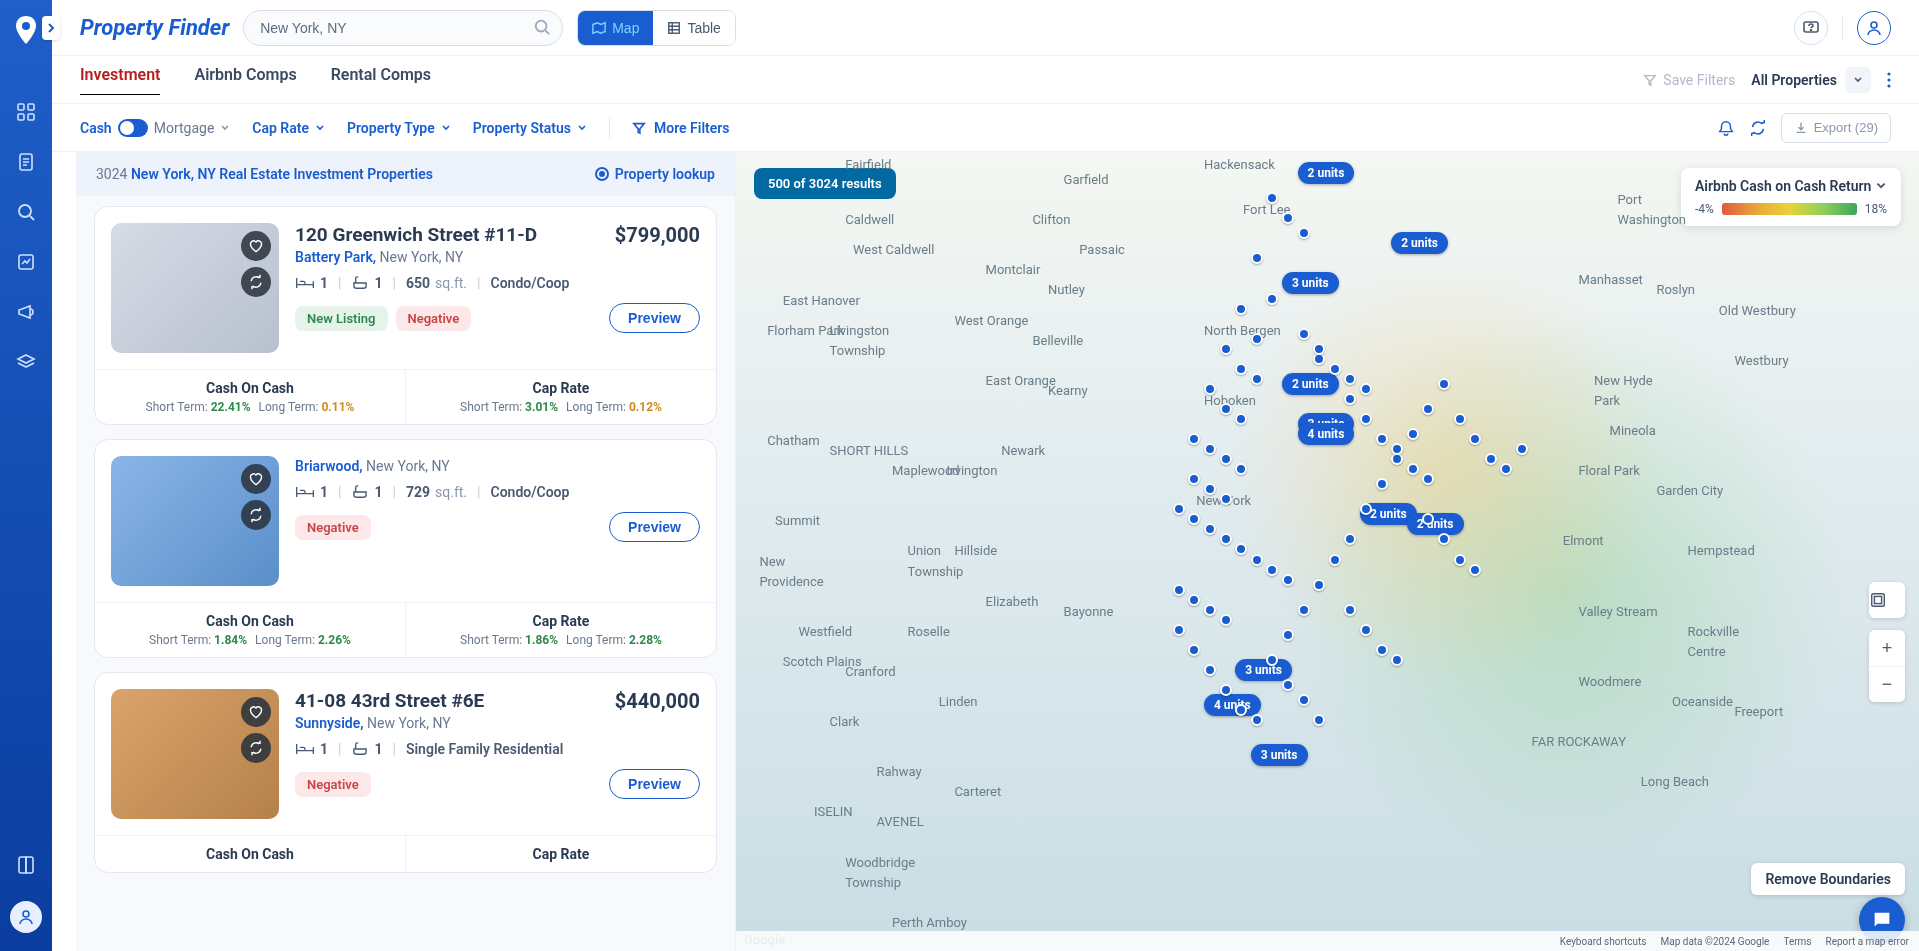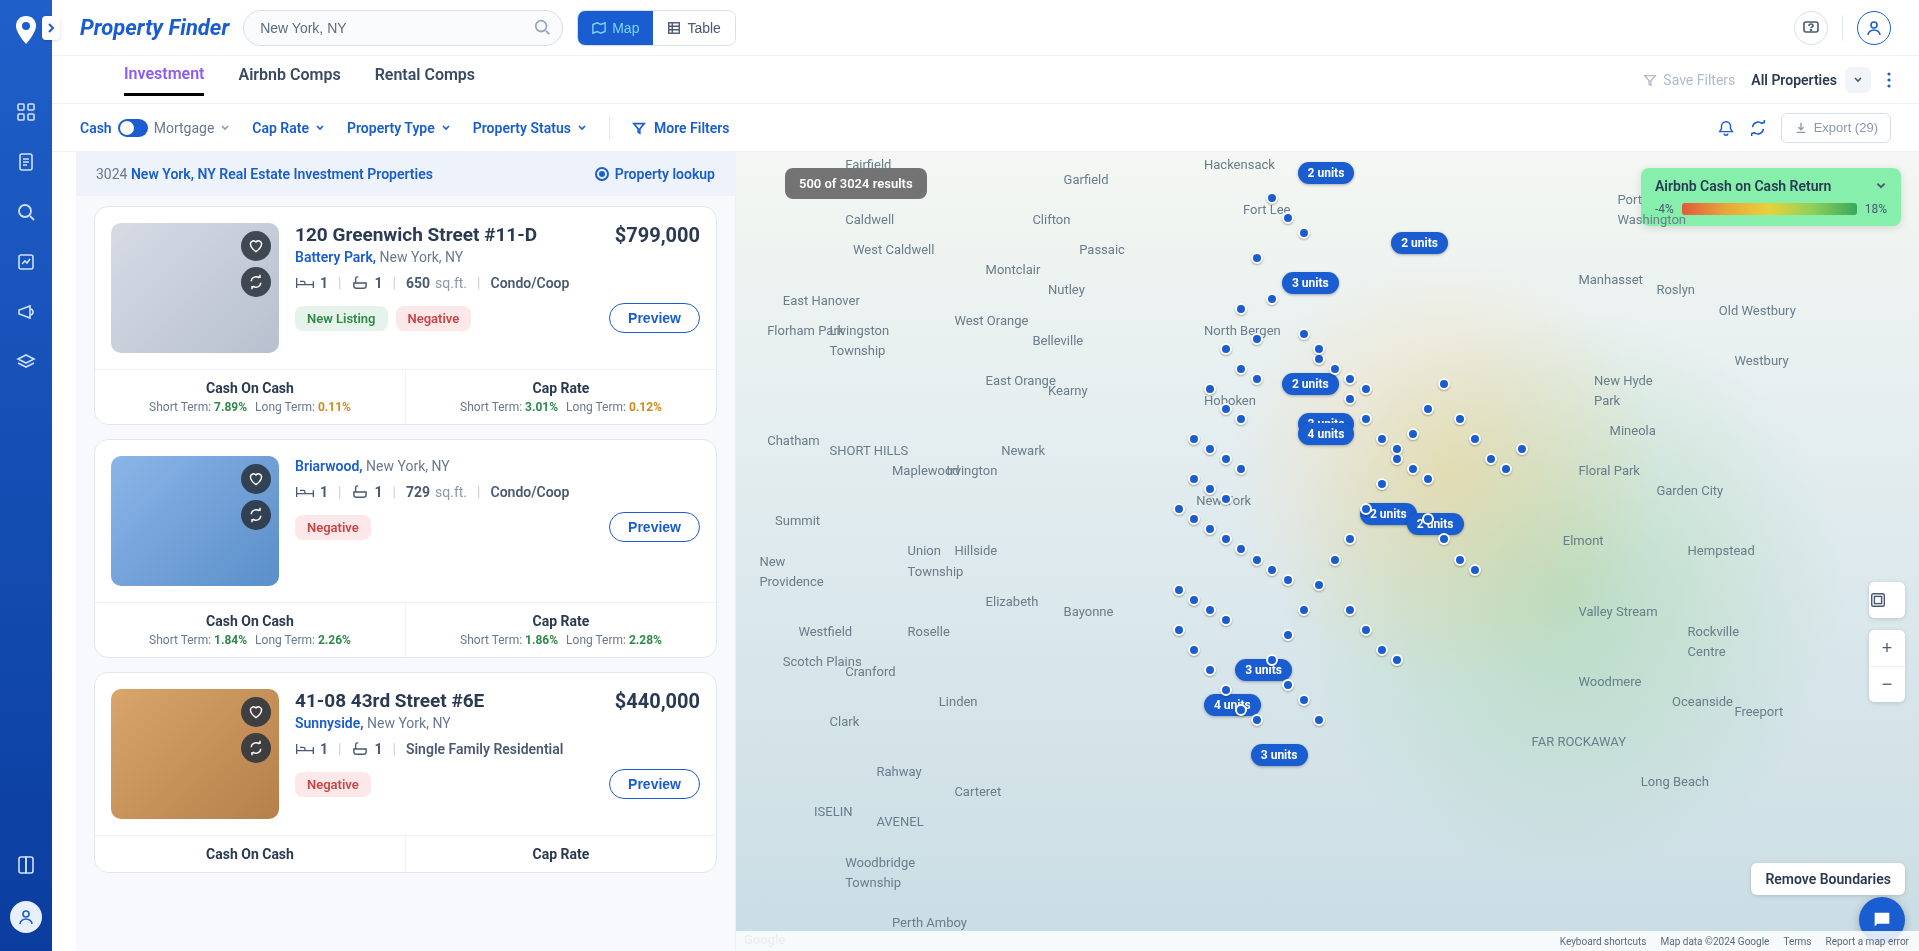--- a/index.html
+++ b/index.html
@@ -27,21 +27,21 @@
 .view-toggle { display:flex; border:1px solid #d7deea; border-radius:8px; overflow:hidden; height:36px; }
 .view-toggle button { border:none; background:#fff; padding:0 14px; display:flex; align-items:center; gap:6px; font-size:14px; color:#4a5a72; cursor:pointer; }
 .view-toggle button.active { background:#1a5dd0; color:#7dd3fc; }
 .topbar-right { margin-left:auto; display:flex; align-items:center; gap:14px; }
 .icon-btn-round { width:34px; height:34px; border:1px solid #d7deea; border-radius:50%; display:flex; align-items:center; justify-content:center; color:#4a5a72; cursor:pointer; }
 .vdiv { width:1px; height:26px; background:#e3e8f0; }
 
 
 .tabs-row { display:flex; align-items:center; padding:0 28px; height:48px; border-bottom:1px solid #eef1f5; gap:34px; }
 .tab { font-size:16px; font-weight:600; color:#3a4a62; cursor:pointer; padding-bottom:10px; }
-.tab.active { color:#8b5cf6; border-bottom:3px solid #000000;margin-left:44px; }
+.tab.active { color:#b91c1c; border-bottom:1px solid #000000; }
 .tabs-right { margin-left:auto; display:flex; align-items:center; gap:16px; color:#8a97ad; font-size:14px;}
 .all-prop { color:#2a3a52; font-weight:600; display:flex; align-items:center; gap:8px;}
 .chev-box { width:26px; height:26px; background:#f1f4f9; border-radius:6px; display:flex; align-items:center; justify-content:center; color:#4a5a72;}
 .kebab { color:#1a5dd0; cursor:pointer; }
 
 
 .filters-row { display:flex; align-items:center; padding:0 28px; height:48px; gap:22px; border-bottom:1px solid #eef1f5; font-size:14px;}
 .filter-item { display:flex; align-items:center; gap:6px; cursor:pointer; }
 .blue-t { color:#1a5dd0; font-weight:600;}
 .gray-t { color:#6a7890; }
@@ -98,22 +98,22 @@
 .metric-vals b.warn{color:#d08a1a;}
 
 
 .map-col { flex:1; position:relative; background:#e8eef0; overflow:hidden;}
 .map-bg { position:absolute; inset:0; background:
   radial-gradient(circle at 60% 40%, rgba(255,200,100,.35), transparent 25%),
   radial-gradient(circle at 70% 55%, rgba(120,200,120,.35), transparent 30%),
   linear-gradient(180deg,#f4f7f2 0%, #e2ecef 40%, #c9dde4 100%);
 }
 .map-label { position:absolute; color:#6a7d8a; font-size:13px; white-space:nowrap;}
-.results-pill { position:absolute; top:16px; left:18px; background:#737373; color:#fff; font-size:13px; font-weight:600; padding:8px 14px; border-radius:8px;margin-left:31px;}
-.legend-box { position:absolute; top:16px; right:18px; background:#86efac; border-radius:8px; box-shadow:0 2px 8px rgba(0,0,0,.12); padding:10px 14px; width:260px;}
+.results-pill { position:absolute; top:16px; left:18px; background:#0369a1; color:#fff; font-size:13px; font-weight:600; padding:8px 14px; border-radius:8px;}
+.legend-box { position:absolute; top:16px; right:18px; background:#ffffff; border-radius:8px; box-shadow:0 2px 8px rgba(0,0,0,.12); padding:10px 14px; width:220px;}
 .legend-head { display:flex; justify-content:space-between; align-items:center; font-size:14px; font-weight:600; color:#2a3a52;}
 .legend-bar { margin-top:8px; display:flex; align-items:center; gap:8px; font-size:12px; color:#4a5a72;}
 .grad { flex:1; height:12px; border-radius:3px; background:linear-gradient(90deg,#e05a3a,#e8a63a,#e8d23a,#8ecf5a,#3aa85a);}
 .map-dot { position:absolute; width:12px; height:12px; background:#1a5dd0; border:2px solid #fff; border-radius:50%; box-shadow:0 1px 2px rgba(0,0,0,.3);}
 .unit-pill { position:absolute; background:#1a5dd0; color:#fff; font-size:12px; font-weight:700; padding:4px 10px; border-radius:12px; white-space:nowrap; box-shadow:0 1px 3px rgba(0,0,0,.3);}
 .map-ctrl { position:absolute; right:14px; background:#fff; border-radius:6px; box-shadow:0 1px 4px rgba(0,0,0,.15); display:flex; flex-direction:column; overflow:hidden;}
 .map-ctrl button { width:36px; height:36px; border:none; background:#fff; font-size:18px; color:#4a5a72; cursor:pointer;}
 .map-ctrl button + button { border-top:1px solid #eef1f5;}
 .remove-bound { position:absolute; right:14px; bottom:56px; background:#fff; border-radius:6px; padding:8px 14px; font-size:14px; color:#2a3a52; font-weight:600; box-shadow:0 1px 4px rgba(0,0,0,.15); cursor:pointer;}
 .chat-fab{position:absolute; right:14px; bottom:8px; width:46px; height:46px; border-radius:50%; background:#1a5dd0; color:#fff; display:flex; align-items:center; justify-content:center; box-shadow:0 2px 8px rgba(0,0,0,.25); cursor:pointer;}
@@ -386,21 +386,21 @@
           <span class="badge new">New Listing</span>
           <span class="badge neg">Negative</span>
           <button class="preview-btn">Preview</button>
         </div>
       </div>
     </div>
     <div class="card-metrics">
       <div class="metric">
         <div class="metric-title">Cash On Cash</div>
     <div class="metric-vals">
-                    <span>Short Term: <b class="pos">7.89%</b></span>
+                    <span>Short Term: <b class="pos">22.41%</b></span>
                     <span>Long Term: <b class="warn">0.11%</b></span>
                   </div>
       </div>
       <div class="metric">
         <div class="metric-title">Cap Rate</div>
     <div class="metric-vals">
                     <span>Short Term: <b class="pos">3.01%</b></span>
                     <span>Long Term: <b class="warn">0.12%</b></span>
                   </div>
       </div>

